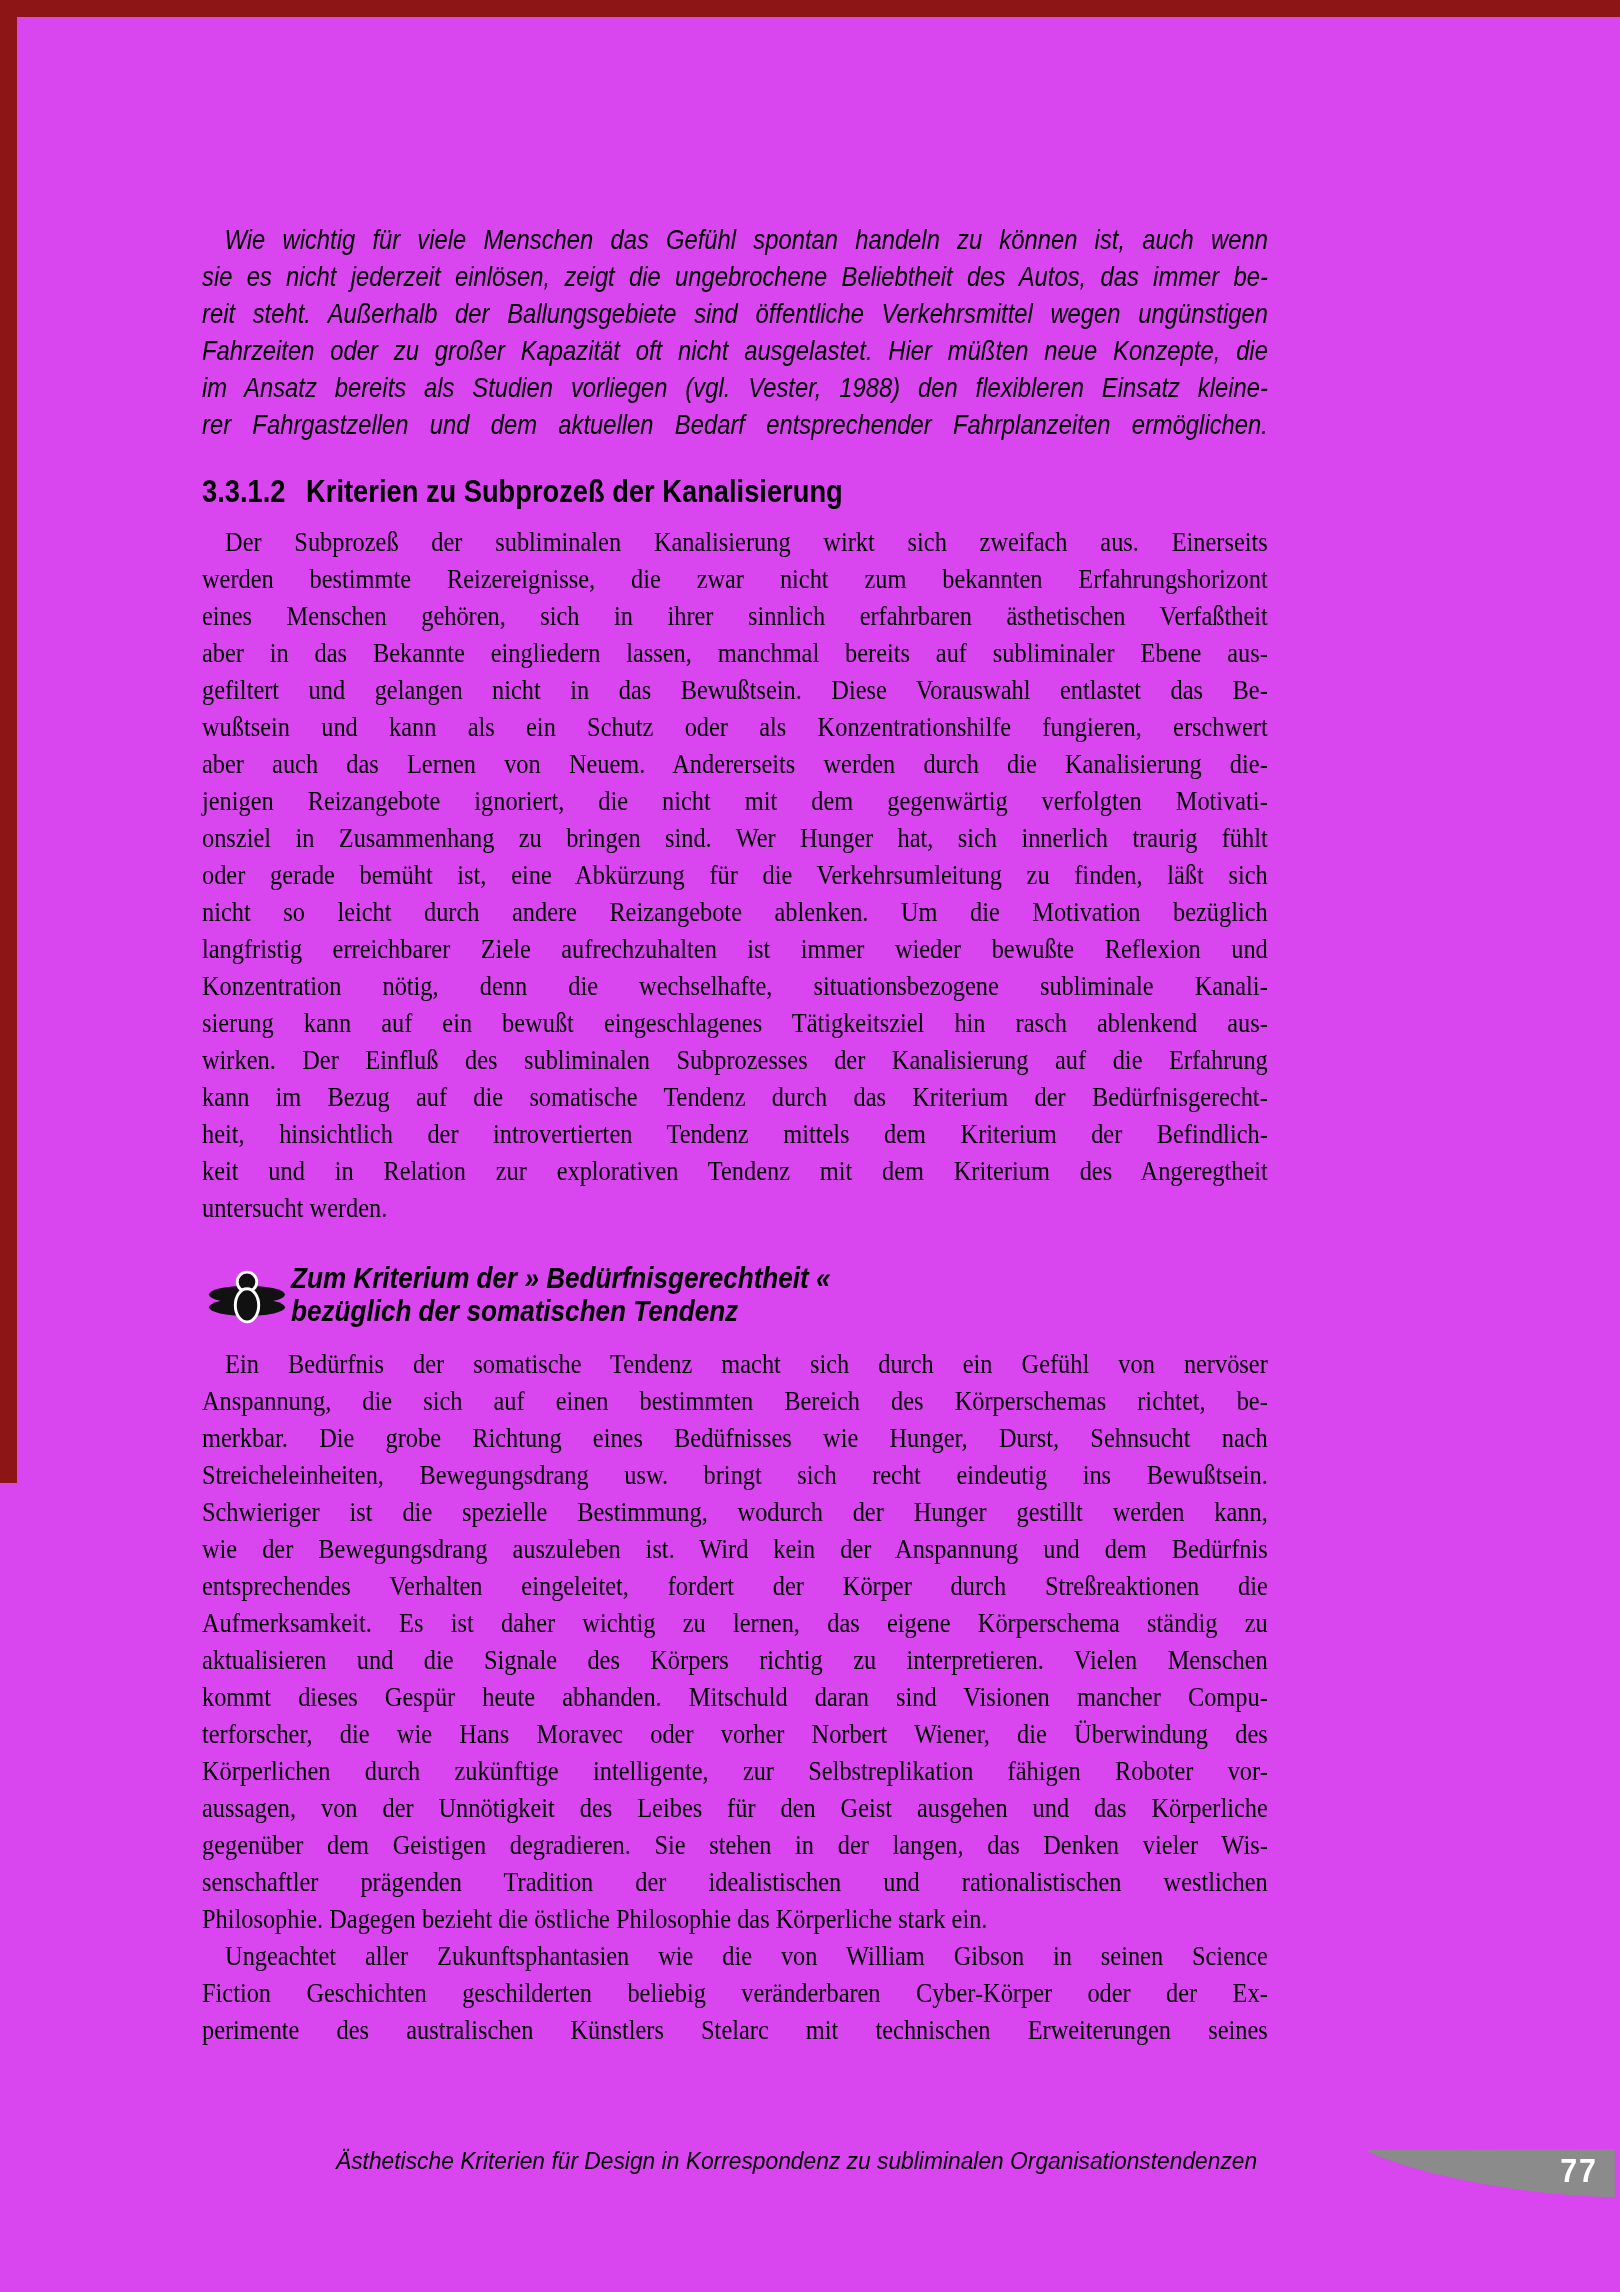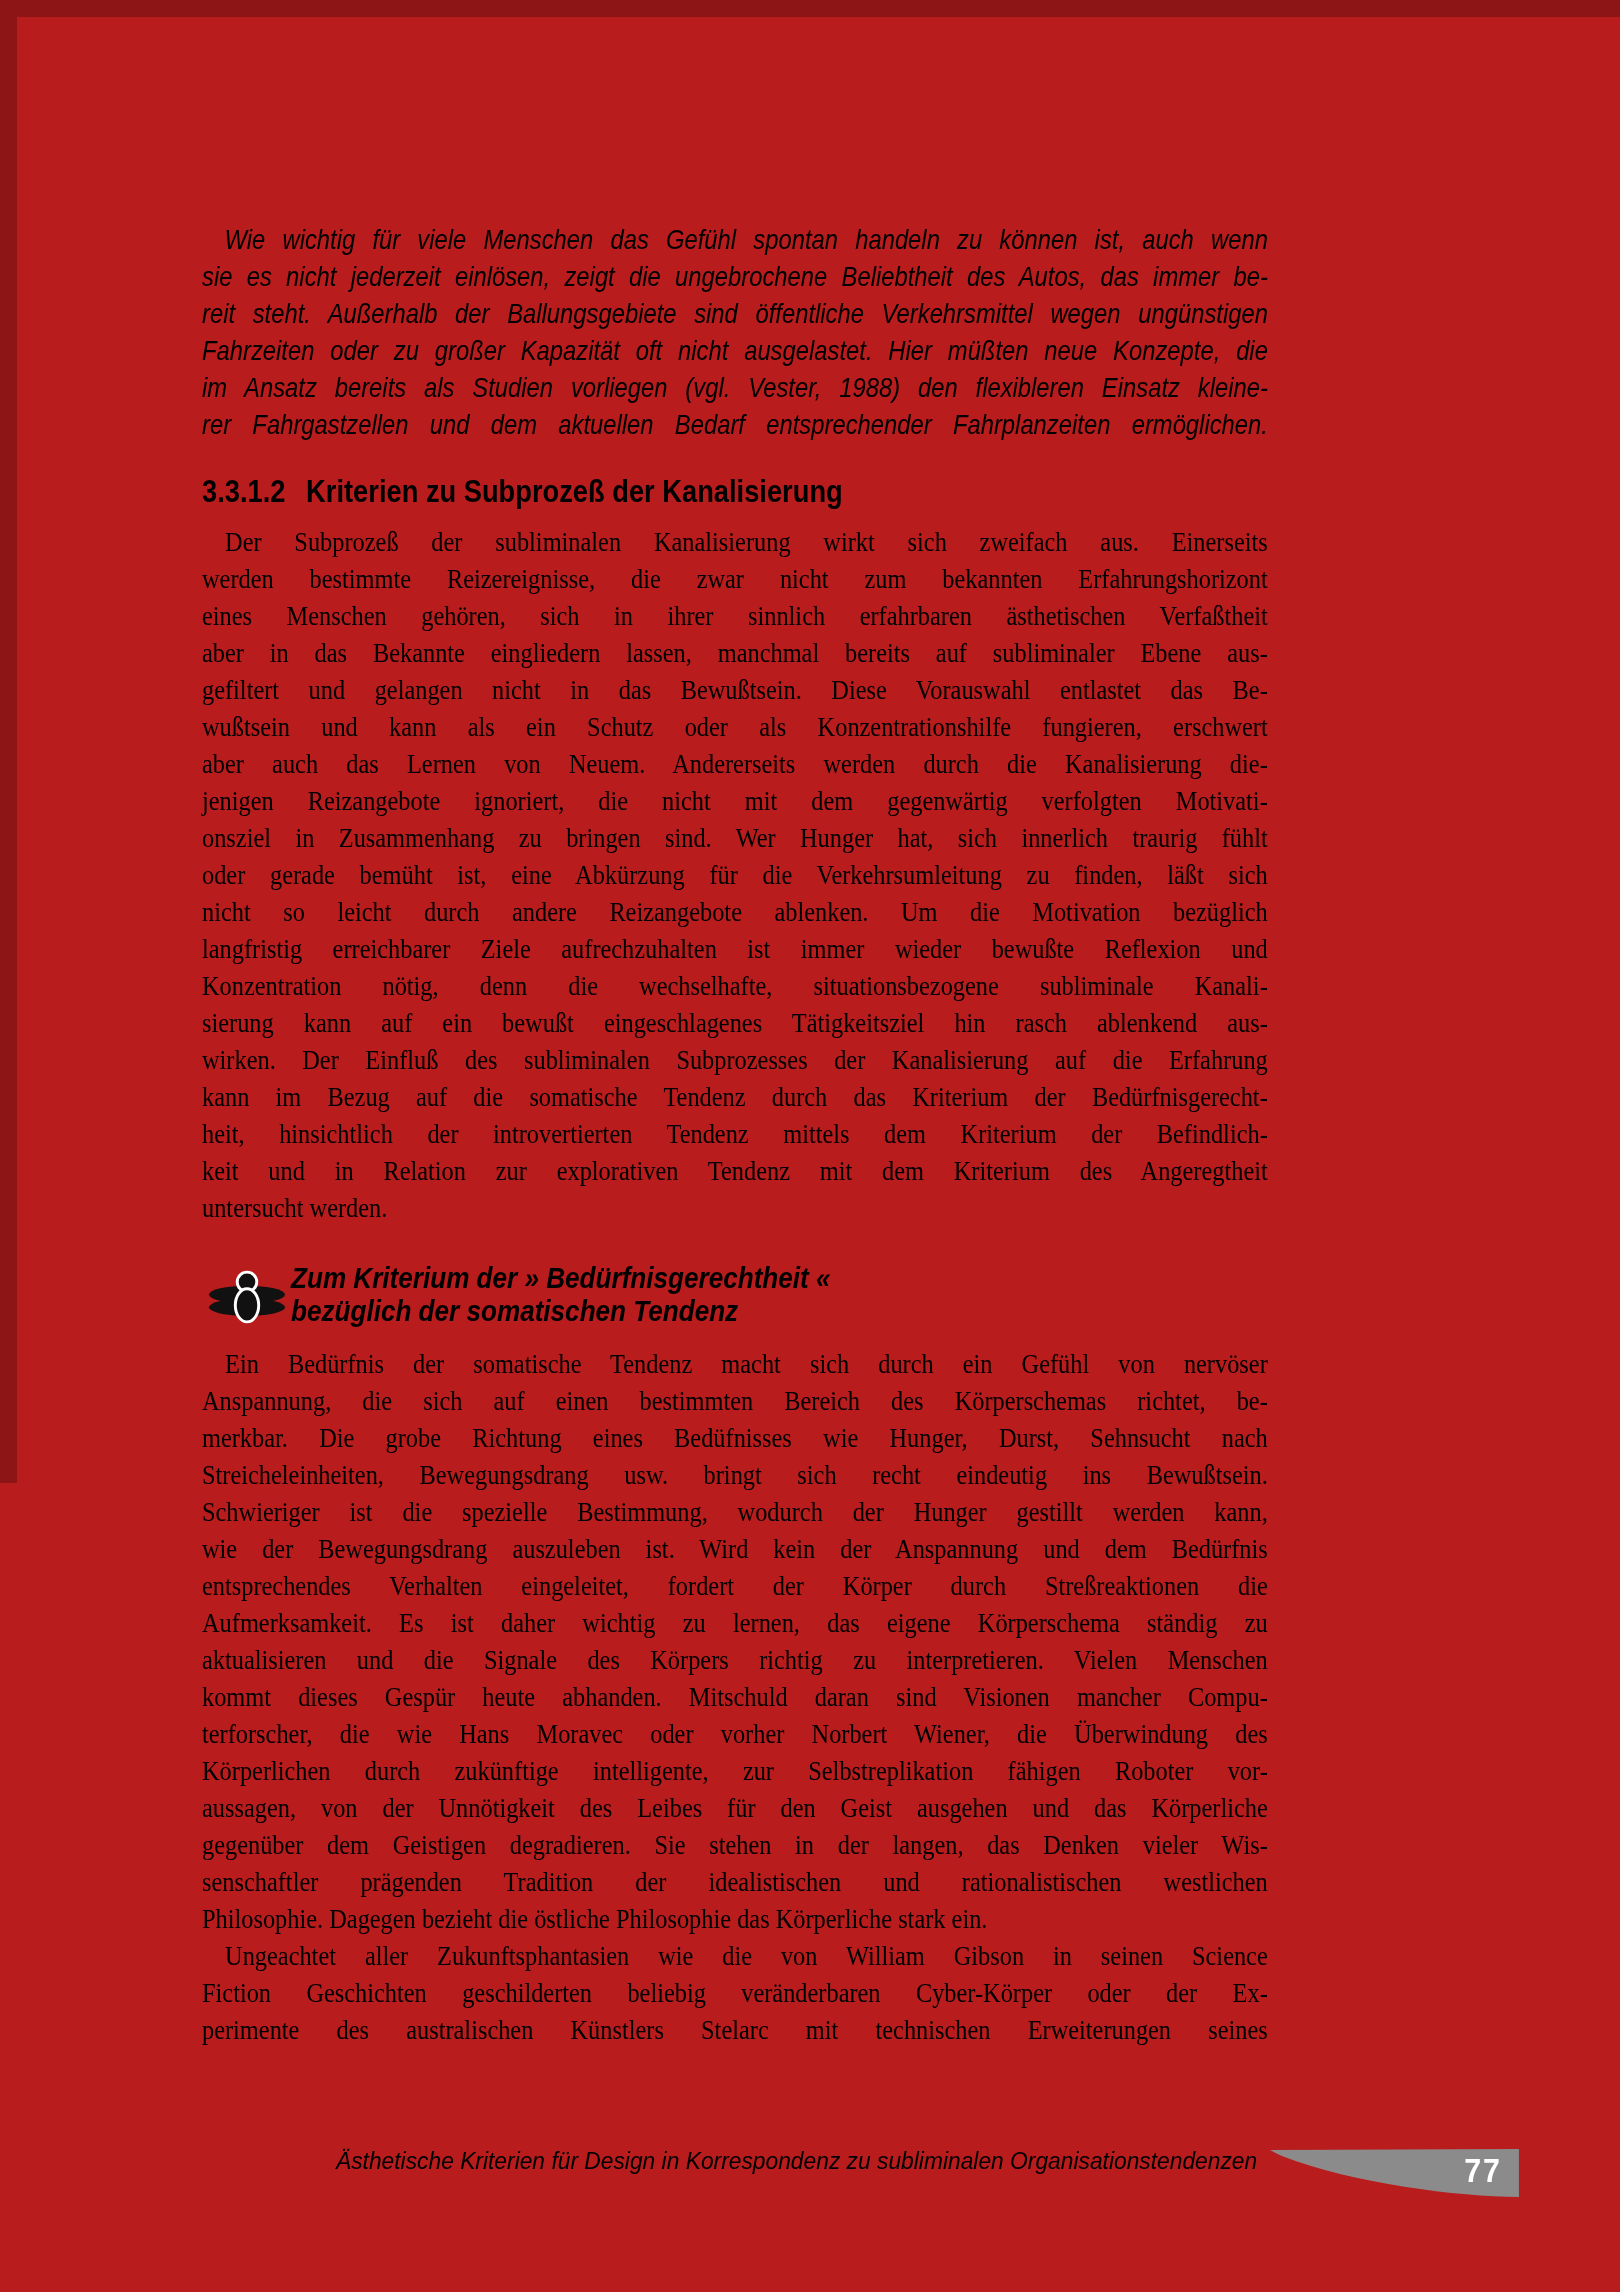--- a/index.html
+++ b/index.html
@@ -1,19 +1,19 @@
 <!DOCTYPE html>
 <html><head>
 <meta charset="utf-8">
 <style>
   html,body{margin:0;padding:0;background:#e8e8e8;}
   .page{
     position:relative;
     width:1620px;height:2293px;
-    background:#b91c1c;
+    background:#d946ef;
     overflow:hidden;
     font-family:"Liberation Serif", serif;
     color:#000;
   }
   
   .edge-top{position:absolute;left:0;top:0;width:1620px;height:16.7px;background:#8e1515;}
   .edge-left{position:absolute;left:0;top:0;width:16.7px;height:1483px;background:#8e1515;}
 
   
   .lines .tl{
@@ -55,21 +55,21 @@
     position:absolute;left:202px;top:1345px;width:1225px;
     font-size:28px;line-height:37px;
     transform:scaleX(.87);transform-origin:0 0;
   }
   .footer-text{
     position:absolute;left:336px;top:2148px;
     font-family:"Liberation Sans", sans-serif;
     font-style:italic;font-size:23.5px;white-space:nowrap;
     transform:scaleX(.97);transform-origin:0 0;
   }
-  .swoosh{position:absolute;left:1270px;top:2149px;width:249px;height:48px;}
+  .swoosh{position:absolute;left:1366px;top:2149px;width:249px;height:48px;}
   .swoosh svg{display:block;}
   .page-number{
     position:absolute;right:17.6px;top:2.9px;
     font-family:"Liberation Sans", sans-serif;
     font-size:33px;font-weight:600;color:#ffffff;
     letter-spacing:2px;
     transform:scaleX(.92);transform-origin:100% 0;
   }
 </style>
 </head>

